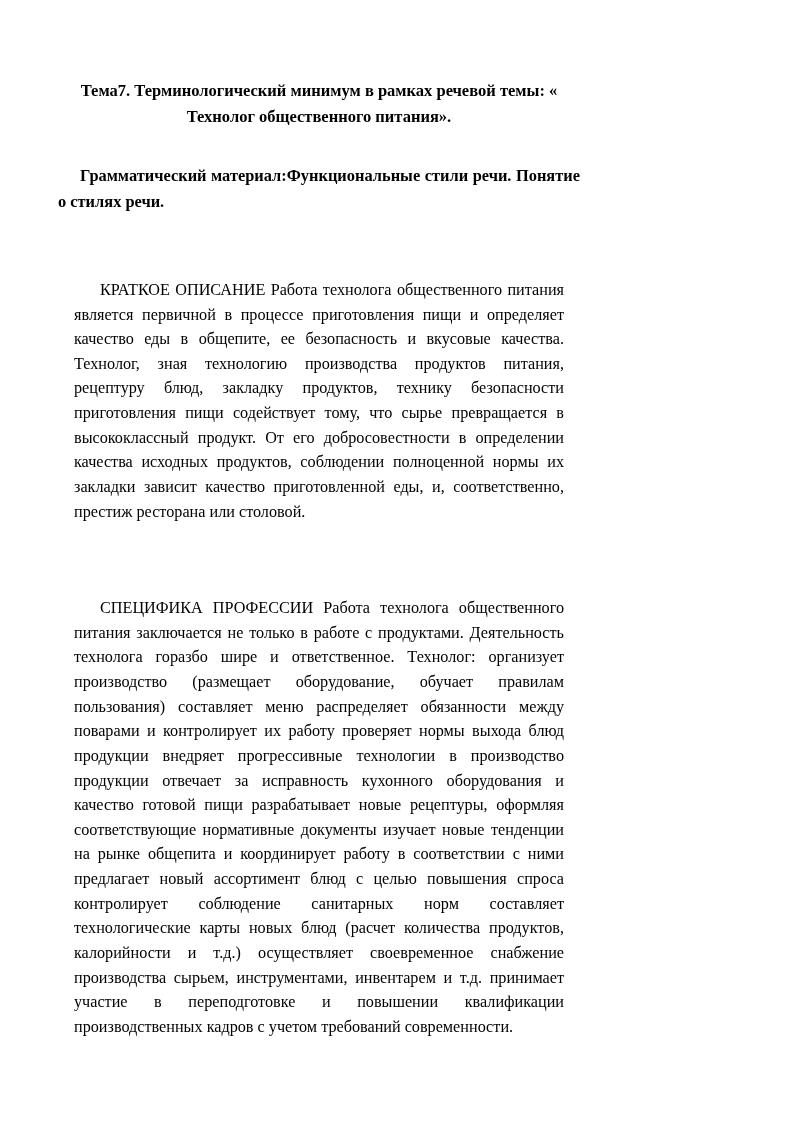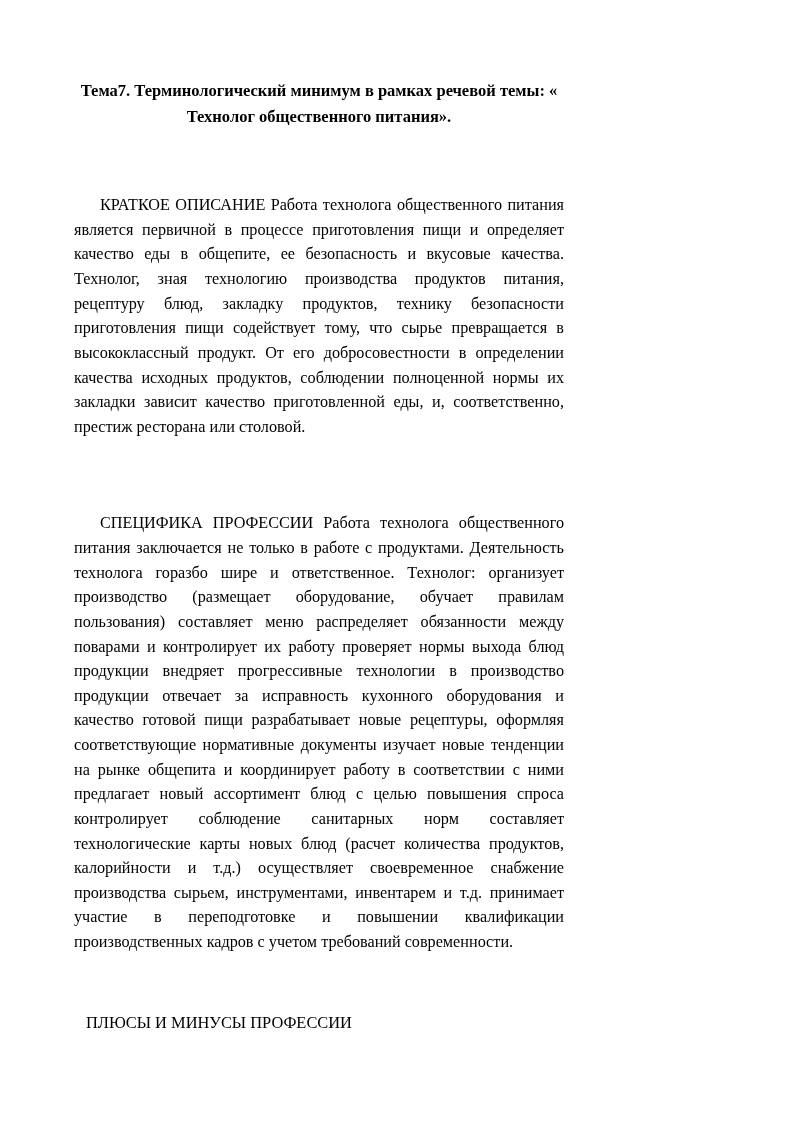--- a/index.html
+++ b/index.html
@@ -62,30 +62,30 @@
 </style>
 </head>
 <body>
 
 <div class="page">
 
   <h1 class="title">
     <span class="topic-label">Тема7.</span><span> Терминологический минимум в рамках речевой темы: « Технолог общественного питания».</span>
   </h1>
 
+  <p class="grammar">Грамматический материал:Функциональные стили речи. Понятие о стилях речи.</p>
 
   <div class="spacer-lg"></div>
 
   <div class="doc-body">
 
     <p class="para">КРАТКОЕ ОПИСАНИЕ Работа технолога общественного питания является первичной в процессе приготовления пищи и определяет качество еды в общепите, ее безопасность и вкусовые качества. Технолог, зная технологию производства продуктов питания, рецептуру блюд, закладку продуктов, технику безопасности приготовления пищи содействует тому, что сырье превращается в высококлассный продукт. От его добросовестности в определении качества исходных продуктов, соблюдении полноценной нормы их закладки зависит качество приготовленной еды, и, соответственно, престиж ресторана или столовой.</p>
 
     <div class="spacer-md"></div>
 
     <p class="para">СПЕЦИФИКА ПРОФЕССИИ Работа технолога общественного питания заключается не только в работе с продуктами. Деятельность технолога горазбо шире и ответственное. Технолог: организует производство (размещает оборудование, обучает правилам пользования) составляет меню распределяет обязанности между поварами и контролирует их работу проверяет нормы выхода блюд продукции внедряет прогрессивные технологии в производство продукции отвечает за исправность кухонного оборудования и качество готовой пищи разрабатывает новые рецептуры, оформляя соответствующие нормативные документы изучает новые тенденции на рынке общепита и координирует работу в соответствии с ними предлагает новый ассортимент блюд с целью повышения спроса контролирует соблюдение санитарных норм составляет технологические карты новых блюд (расчет количества продуктов, калорийности и т.д.) осуществляет своевременное снабжение производства сырьем, инструментами, инвентарем и т.д. принимает участие в переподготовке и повышении квалификации производственных кадров с учетом требований современности.</p>
 
     <div class="spacer-md"></div>
 
-    <p class="plus-minus">ПЛЮСЫ И МИНУСЫ ПРОФЕССИИ</p>
 
   </div>
 
 </div>
 
 </body></html>

